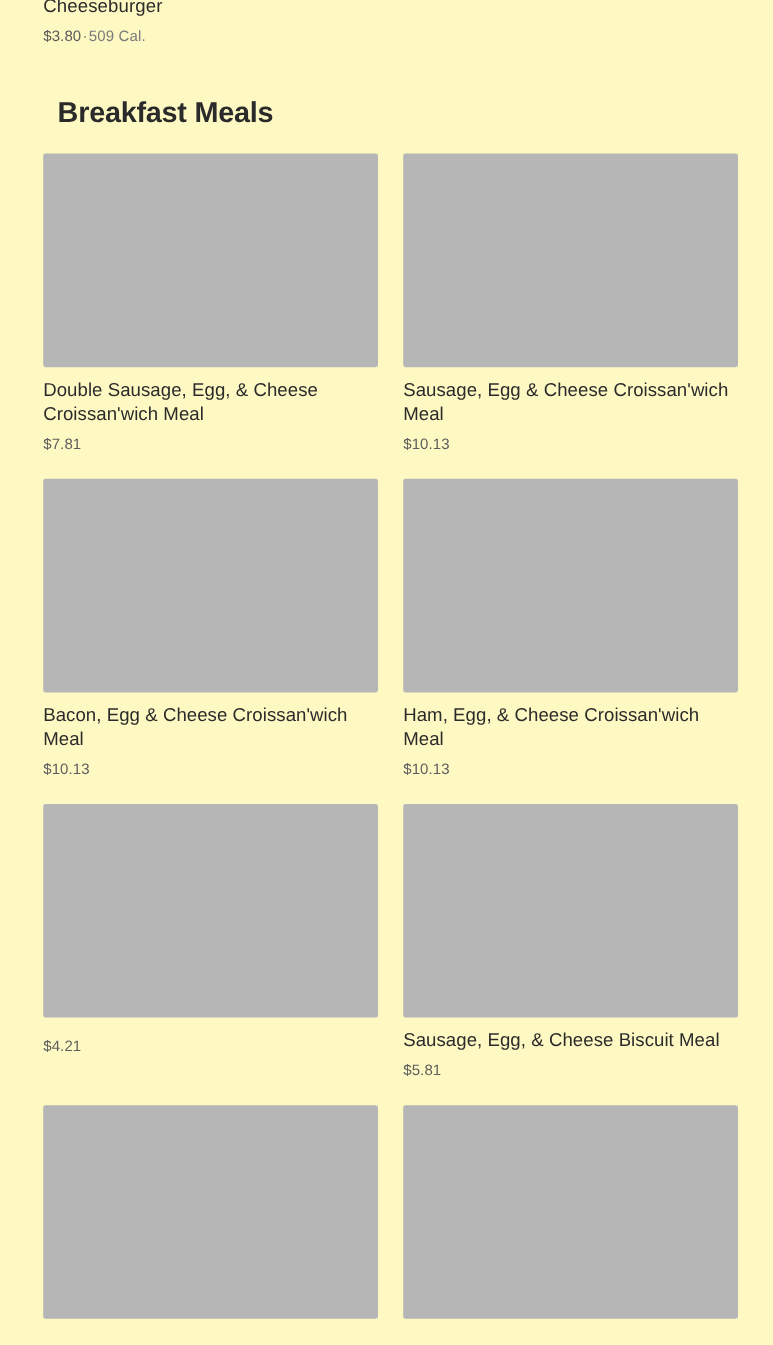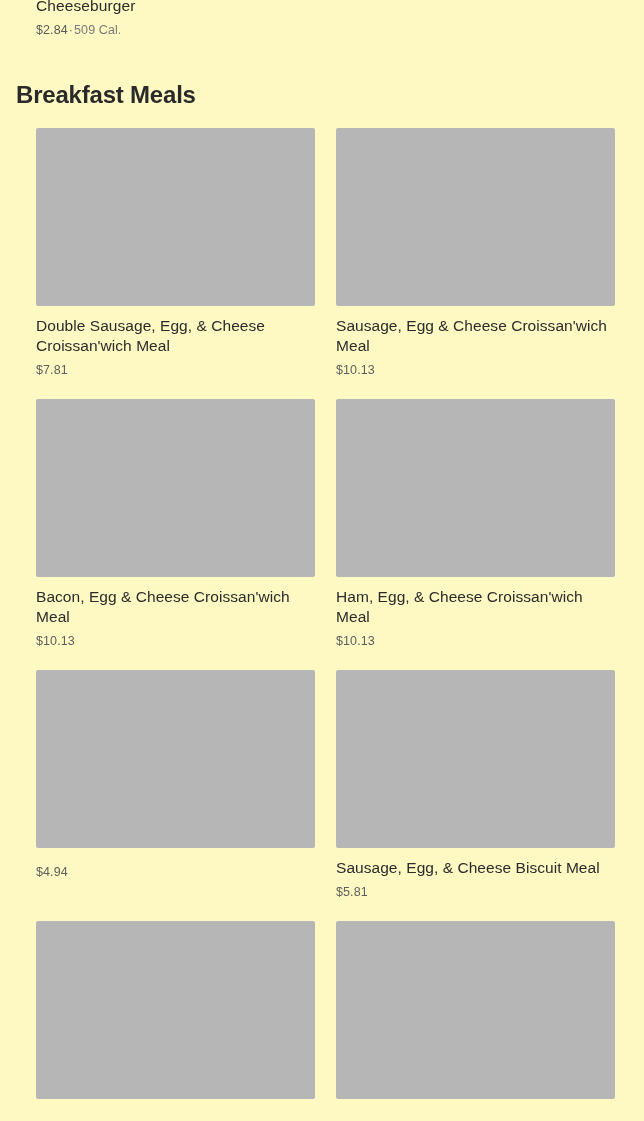--- a/index.html
+++ b/index.html
@@ -49,21 +49,21 @@
     color: #6d6d6d;
     padding: 0 1px;
   }
   .top-partial .item-meta .cal {
     color: #7a7a7a;
   }
 
   
   .section-heading {
     position: absolute;
-    left: 16px;
+    left: 48px;
     top: 80px;
     font-size: 24px;
     line-height: 30px;
     font-weight: 700;
     color: #2a2a2a;
     letter-spacing: -0.2px;
   }
 
   
   .grid {
@@ -116,21 +116,21 @@
   }
 </style>
 </head>
 <body>
 
 <div class="page">
 
   <div class="top-partial">
     <div class="item-title">Cheeseburger</div>
     <div class="item-meta">
-      <span>$2.84</span><span class="dot">·</span><span class="cal">509 Cal.</span>
+      <span>$3.80</span><span class="dot">·</span><span class="cal">509 Cal.</span>
     </div>
   </div>
 
   <h2 class="section-heading">Breakfast Meals</h2>
 
   <div class="grid">
 
     <div class="card">
       <div class="card-thumb"></div>
       <div class="card-body">
@@ -159,21 +159,21 @@
       <div class="card-thumb"></div>
       <div class="card-body">
         <div class="card-title">Ham, Egg, &amp; Cheese Croissan'wich Meal</div>
         <div class="card-price">$10.13</div>
       </div>
     </div>
 
     <div class="card">
       <div class="card-thumb"></div>
       <div class="card-body">
-        <div class="card-price">$4.94</div>
+        <div class="card-price">$4.21</div>
       </div>
     </div>
 
     <div class="card">
       <div class="card-thumb"></div>
       <div class="card-body">
         <div class="card-title">Sausage, Egg, &amp; Cheese Biscuit Meal</div>
         <div class="card-price">$5.81</div>
       </div>
     </div>

